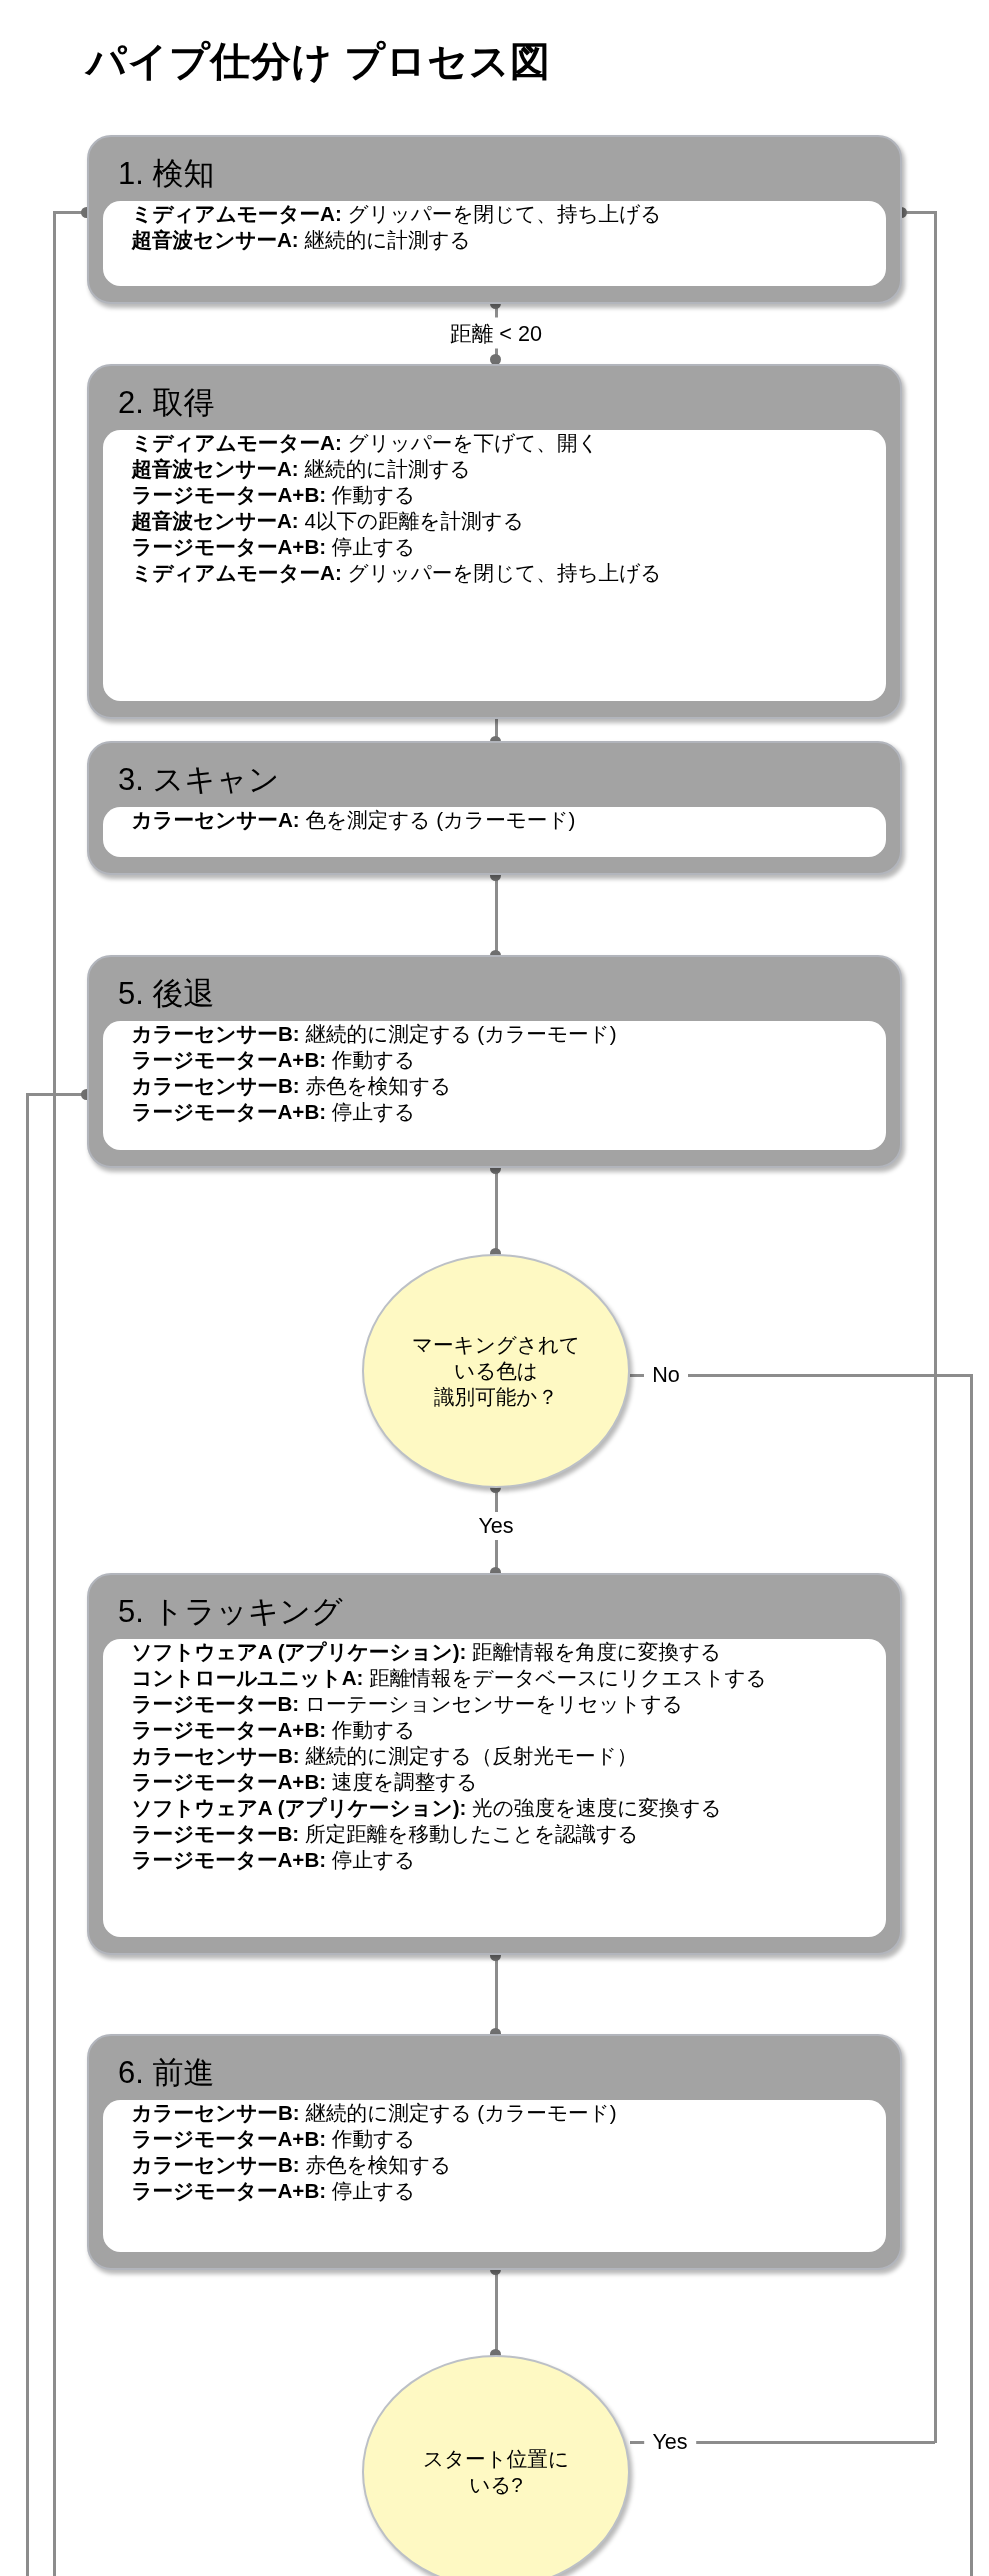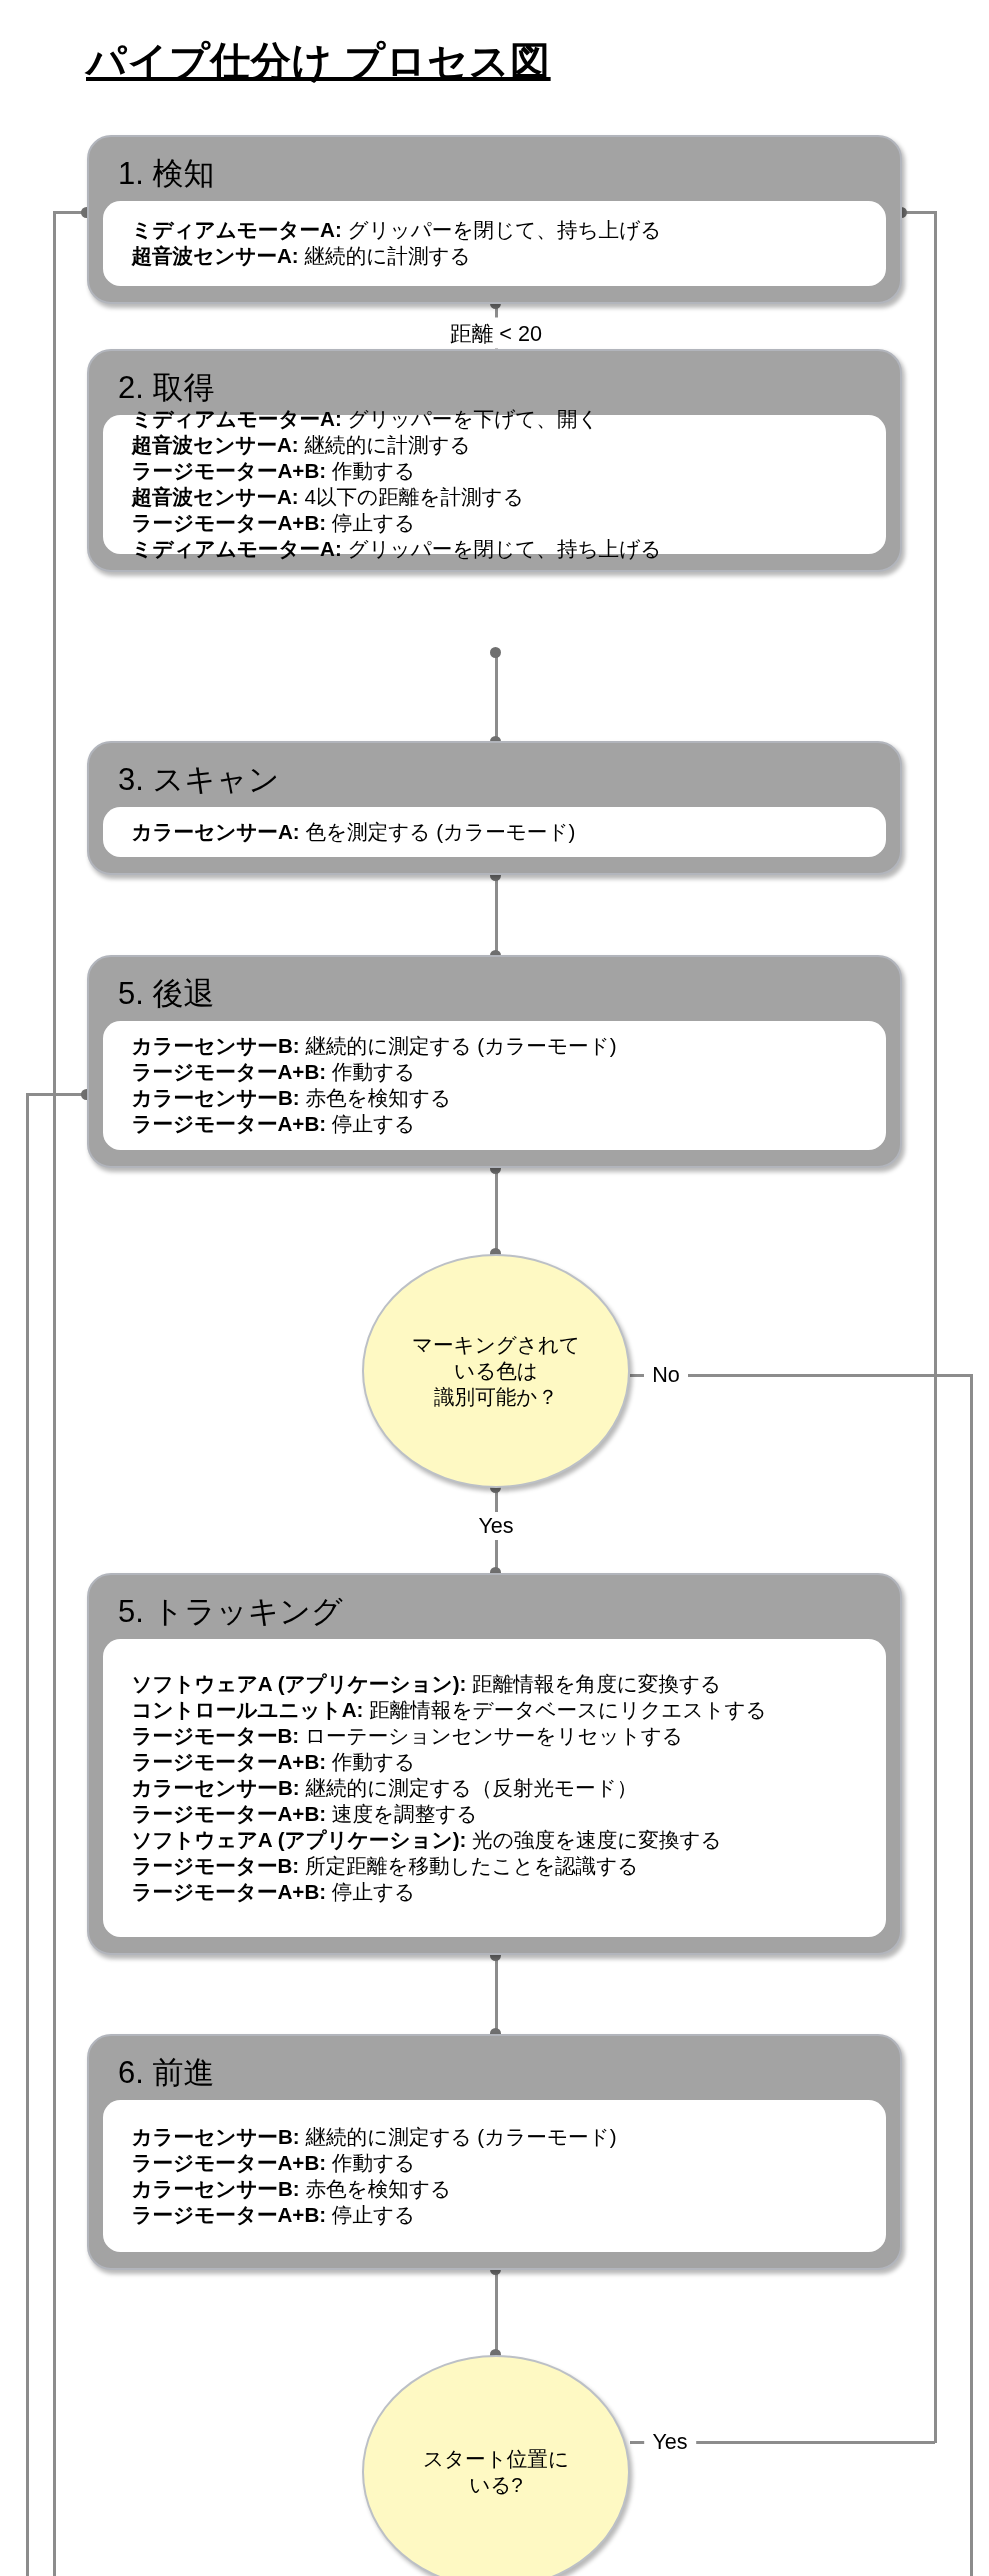--- a/index.html
+++ b/index.html
@@ -1,27 +1,27 @@
 <!DOCTYPE html>
 <html style="font-size:8.2px"><head>
 <meta charset="utf-8">
 <style>
   html,body{margin:0;padding:0;background:#fff;}
   .canvas{position:relative;width:989px;height:3530px;background:#ffffff;
           font-family:"Liberation Sans","DejaVu Sans",sans-serif;color:#000;overflow:hidden;}
-  .title{position:absolute;left:86px;top:34px;margin:0;font-size:40px;font-weight:600;letter-spacing:0.5px;text-decoration:underline;}
+  .title{position:absolute;left:86px;top:34px;margin:0;font-size:40px;font-weight:600;letter-spacing:0.5px;}
 
   
   .pbox{position:absolute;left:87px;width:815px;box-sizing:border-box;
         background:#a3a3a3;border:2.1px solid #b2b5bc;border-radius:24px;
         box-shadow:2.6px 3.6px 4.1px rgba(0,0,0,.28);}
   .ptitle{position:absolute;left:29px;top:15.5px;font-size:31px;font-weight:400;}
   .inner{position:absolute;left:14.4px;right:14.4px;top:64px;bottom:16.5px;box-sizing:border-box;
          background:#ffffff;border-radius:17.5px;display:flex;flex-direction:column;
-         justify-content:center;padding:0 28px;font-size:20.6px;line-height:26px;}
+         justify-content:flex-start;padding:0 28px;font-size:20.6px;line-height:26px;}
   .ln .lb{font-weight:700;}
 
   
   .circle{position:absolute;left:362px;width:268px;height:234px;box-sizing:border-box;
           border-radius:50%;background:#fef9c3;border:2.1px solid #bcc0c6;
           box-shadow:2.6px 3.6px 4.1px rgba(0,0,0,.28);
           display:flex;align-items:center;justify-content:center;
           text-align:center;font-size:20.6px;line-height:26px;white-space:pre-line;}
 
   
@@ -85,21 +85,21 @@
   <div class="elabel" style="left:670px;top:2442px">Yes</div>
 
   <section class="pbox" style="top:135px;height:169px">
     <div class="ptitle">1. 検知</div>
     <div class="inner">
         <div class="ln"><span class="lb">ミディアムモーターA:</span><span> グリッパーを閉じて、持ち上げる</span></div>
         <div class="ln"><span class="lb">超音波センサーA:</span><span> 継続的に計測する</span></div>
       </div>
   </section>
 
-  <section class="pbox" style="top:349px;height:223px">
+  <section class="pbox" style="top:364px;height:355px">
     <div class="ptitle">2. 取得</div>
     <div class="inner">
         <div class="ln"><span class="lb">ミディアムモーターA:</span><span> グリッパーを下げて、開く</span></div>
         <div class="ln"><span class="lb">超音波センサーA:</span><span> 継続的に計測する</span></div>
         <div class="ln"><span class="lb">ラージモーターA+B:</span><span> 作動する</span></div>
         <div class="ln"><span class="lb">超音波センサーA:</span><span> 4以下の距離を計測する</span></div>
         <div class="ln"><span class="lb">ラージモーターA+B:</span><span> 停止する</span></div>
         <div class="ln"><span class="lb">ミディアムモーターA:</span><span> グリッパーを閉じて、持ち上げる</span></div>
       </div>
   </section>

